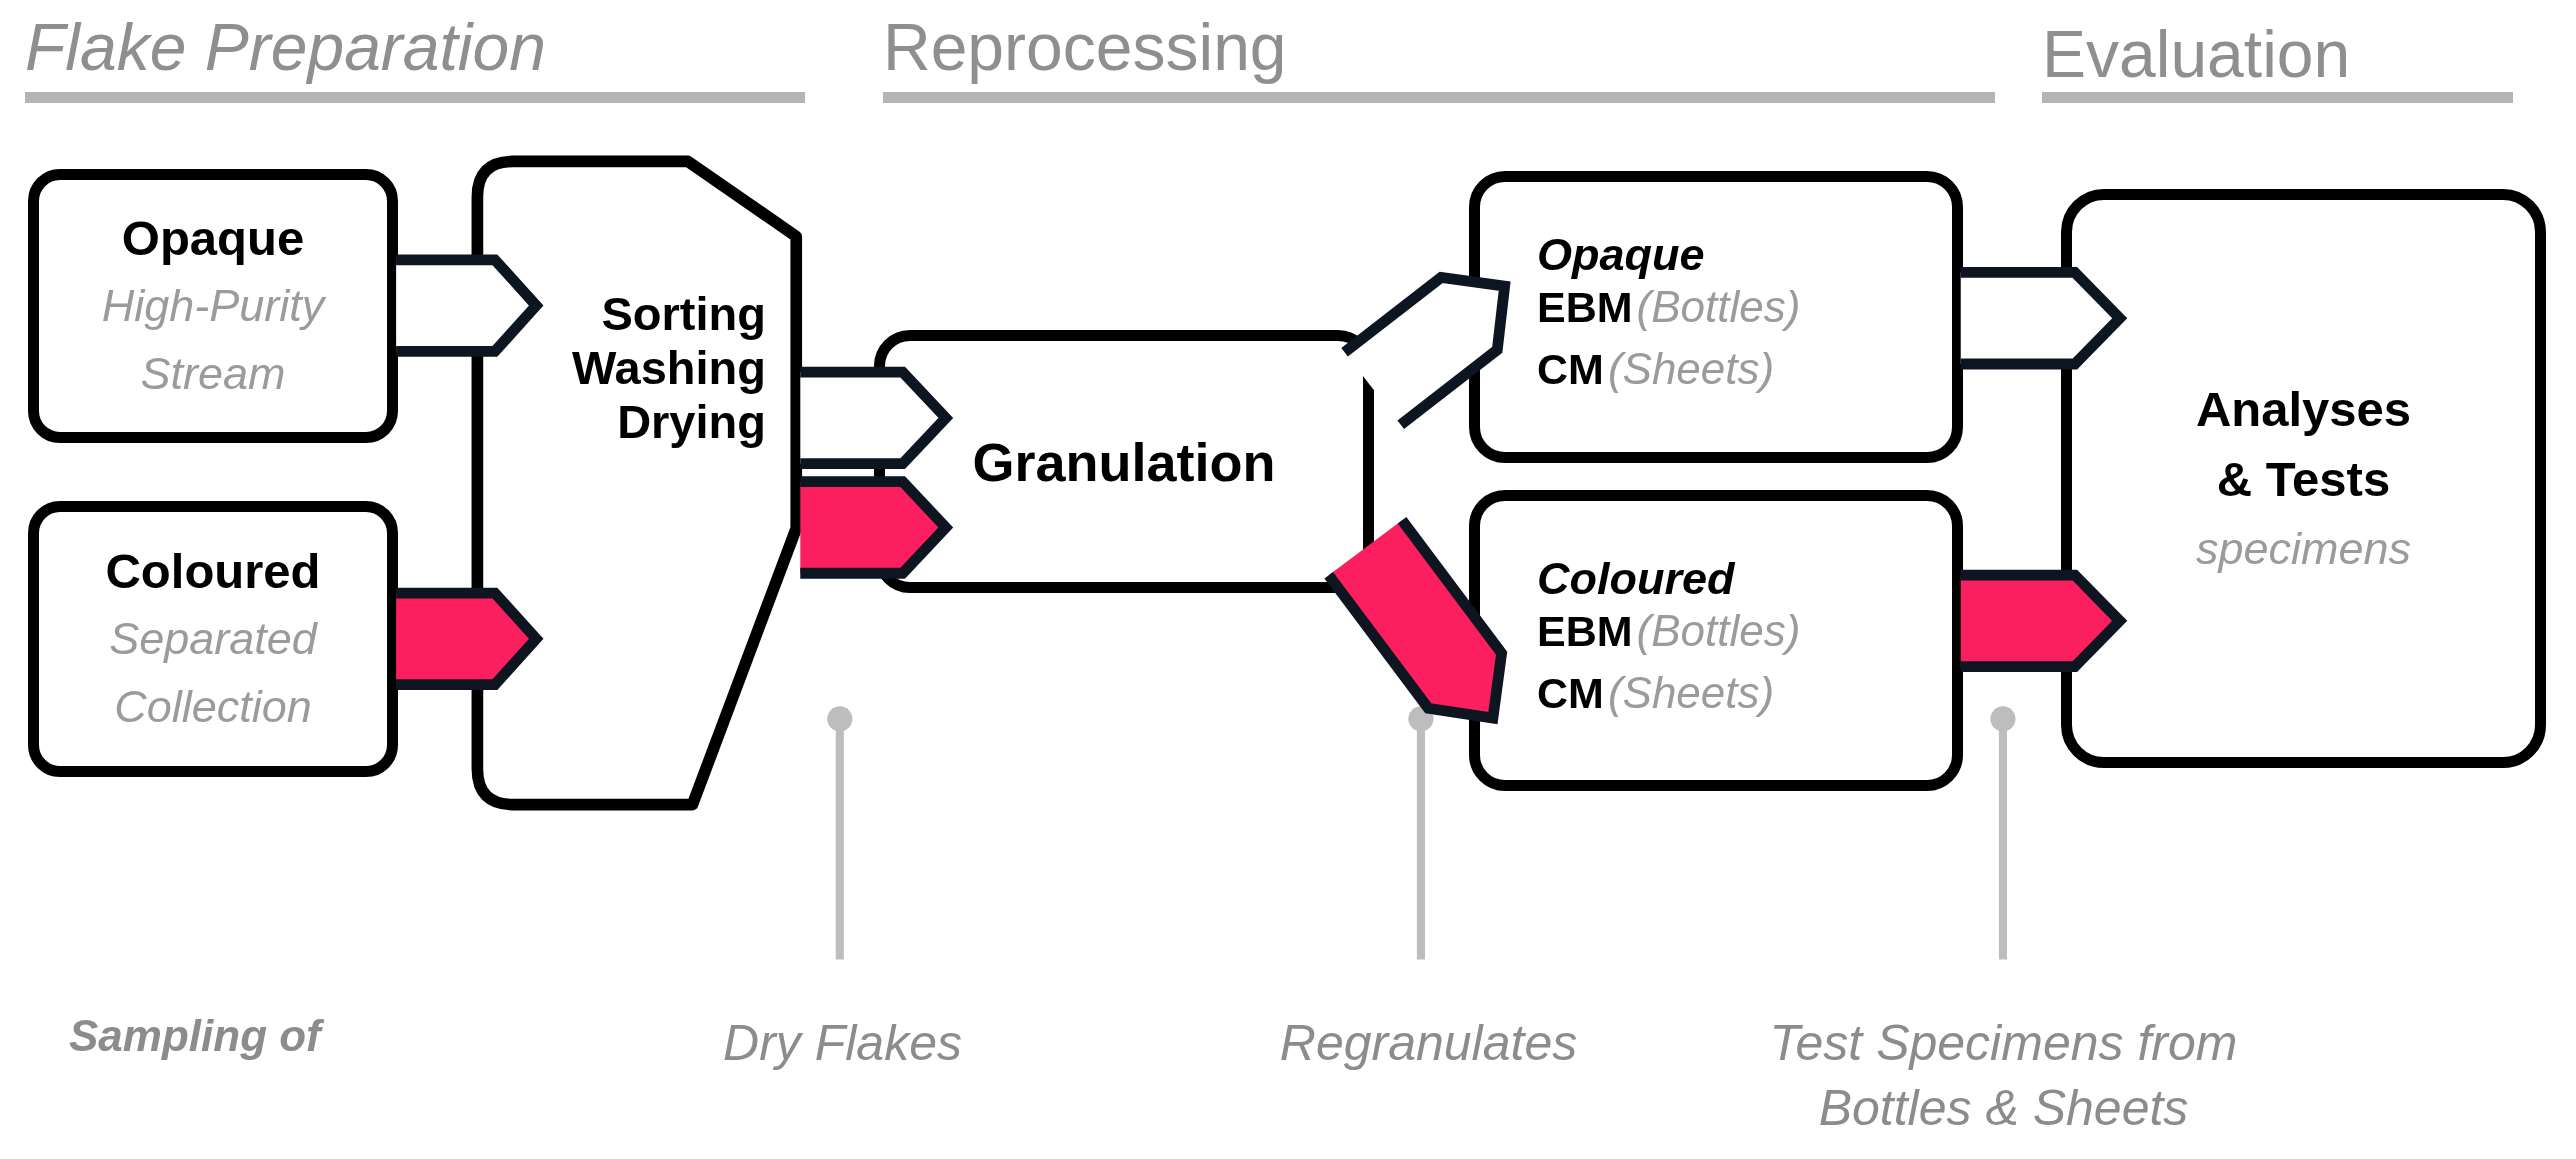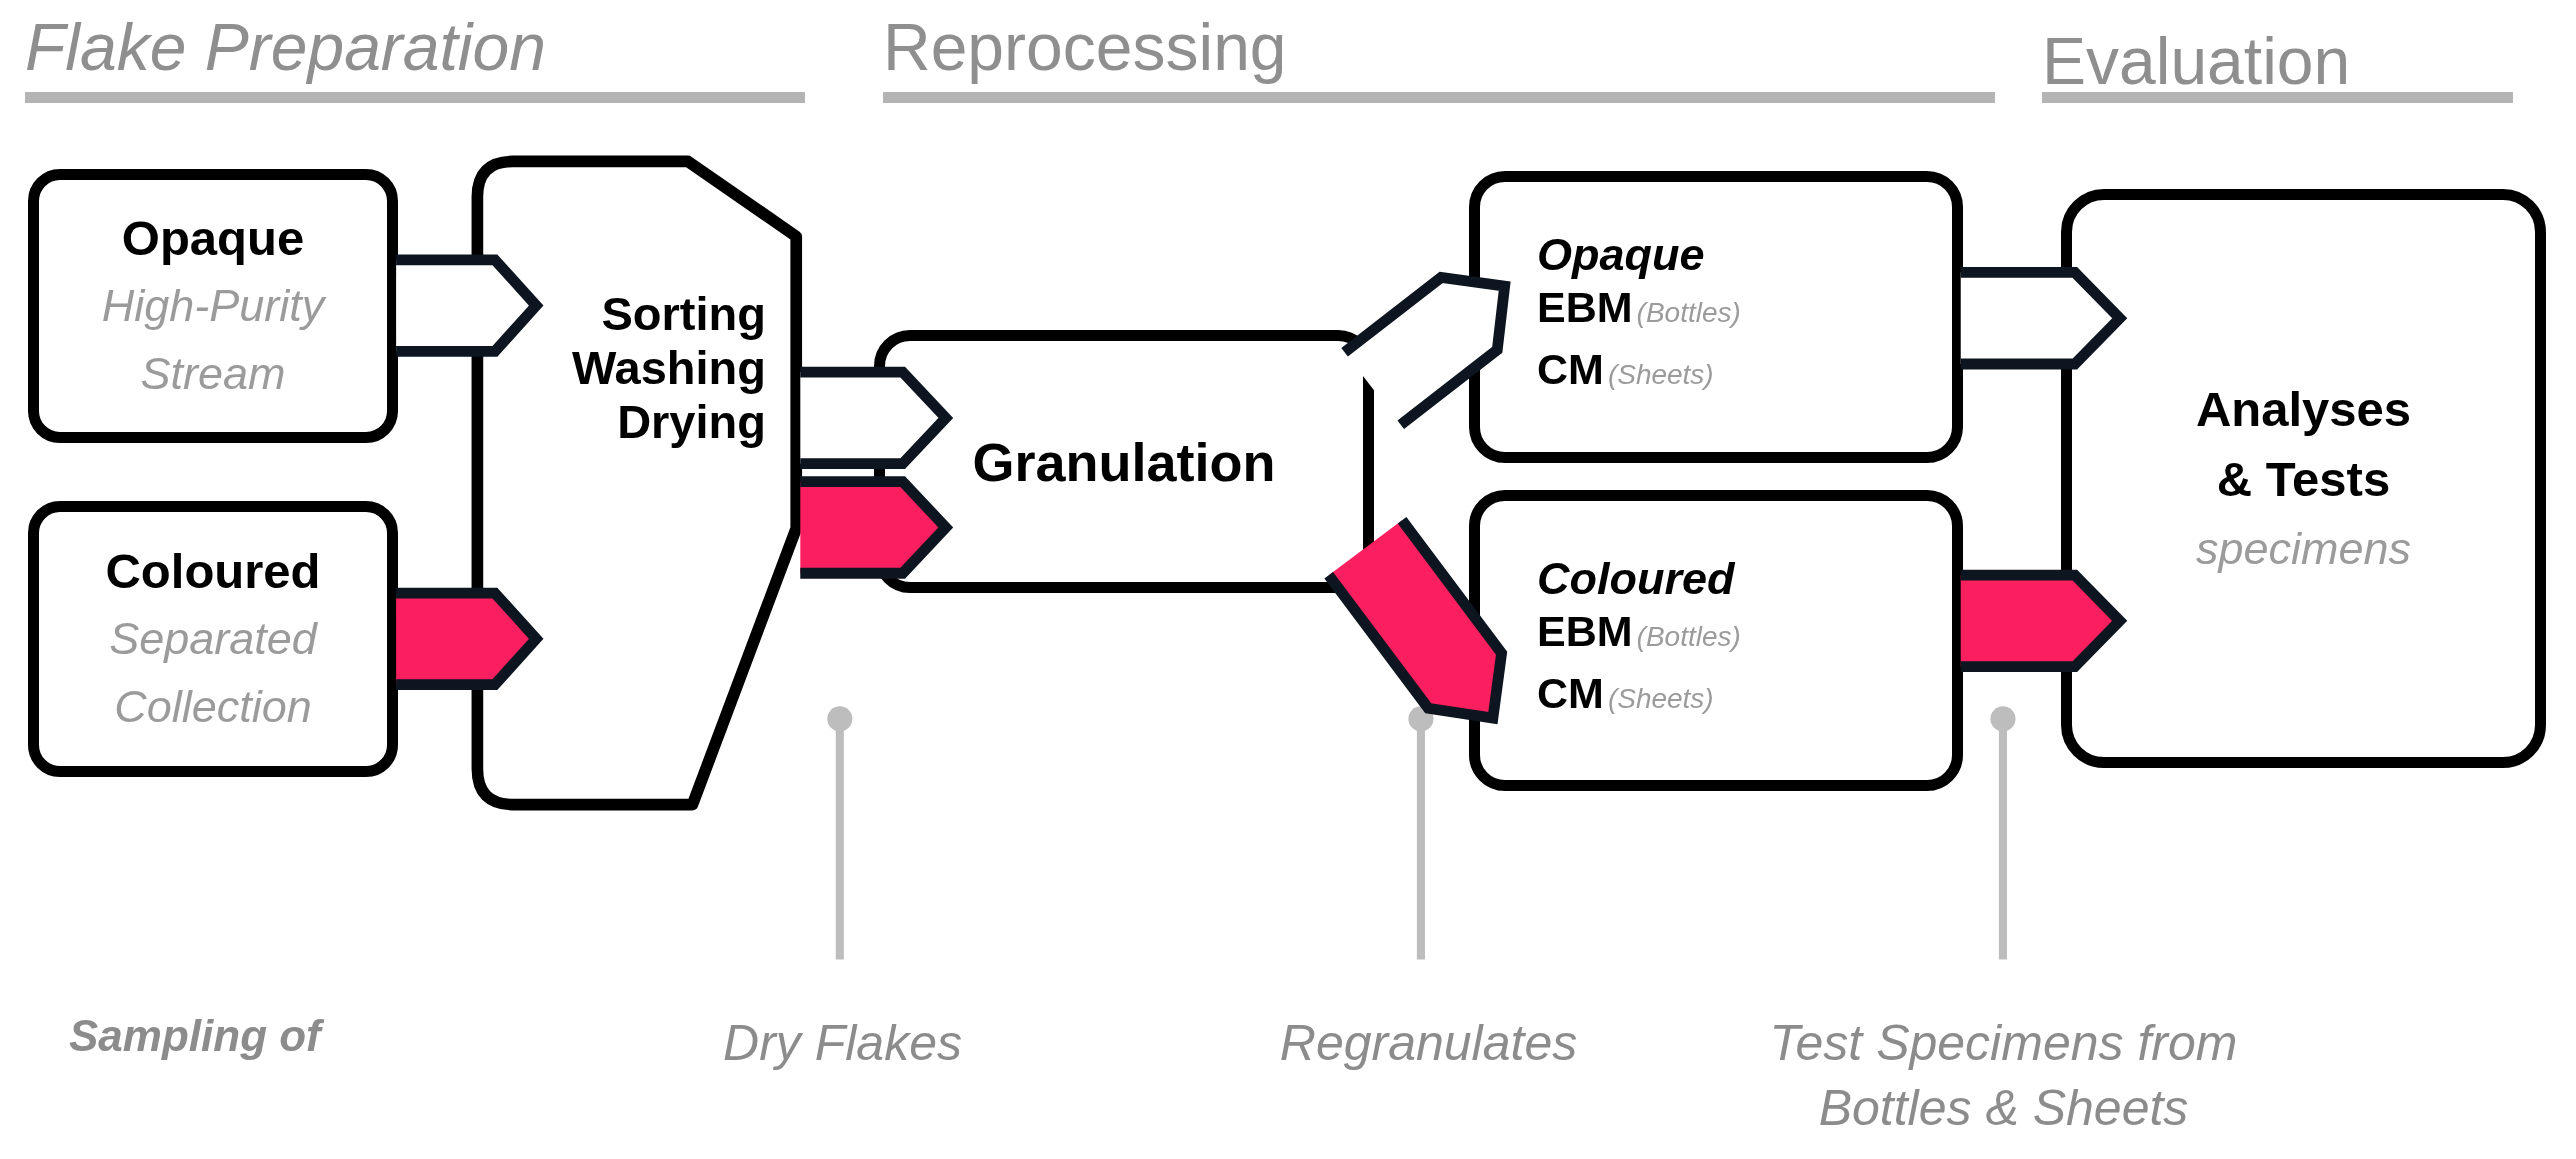--- a/index.html
+++ b/index.html
@@ -26,21 +26,21 @@
   .node.center{align-items:center;text-align:center;}
   .title{font-size:49px;font-weight:bold;color:#000;line-height:68px;}
   .subtitle{font-size:45px;font-style:italic;color:#9b9b9b;line-height:68px;}
   .r36{border-radius:32px;}
   .r40{border-radius:36px;}
   .r48{border-radius:43px;}
   
   .prod-line{line-height:52px;white-space:nowrap;}
   .prod-title{font-size:45px;font-weight:bold;font-style:italic;color:#000;}
   .prod-code{font-size:43px;font-weight:bold;color:#000;}
-  .prod-note{font-size:28px;font-style:italic;color:#9b9b9b;text-align:right;}
+  .prod-note{font-size:44px;font-style:italic;color:#9b9b9b;text-align:right;}
   
   #sorting-text{
     left:479px;top:287px;width:287px;text-align:right;z-index:3;
   }
   #sorting-text div{font-size:47px;font-weight:bold;color:#000;line-height:54px;}
   
   #granulation{left:874px;top:330px;width:500px;height:263px;z-index:1;}
   #granulation .g-label{font-size:54px;font-weight:bold;color:#000;}
   
   #analyses{left:2061px;top:189px;width:485px;height:579px;z-index:1;}
@@ -62,21 +62,21 @@
 <body>
 
 <div id="canvas">
 
   <div class="abs phase-header" style="left:25px;top:9px;font-style:italic;">Flake Preparation</div>
   <div class="abs phase-underline" style="left:25px;top:92px;width:780px;"></div>
 
   <div class="abs phase-header" style="left:883px;top:9px;">Reprocessing</div>
   <div class="abs phase-underline" style="left:883px;top:92px;width:1112px;"></div>
 
-  <div class="abs phase-header" style="left:2042px;top:23px;">Evaluation</div>
+  <div class="abs phase-header" style="left:2042px;top:16px;">Evaluation</div>
   <div class="abs phase-underline" style="left:2042px;top:92px;width:471px;"></div>
 
   <div class="abs node center r36" style="left:28px;top:169px;width:370px;height:274px;">
     <div class="title">Opaque</div>
     <div class="subtitle">High-Purity</div>
     <div class="subtitle">Stream</div>
   </div>
 
   <div class="abs node center r36" style="left:28px;top:501px;width:370px;height:276px;">
     <div class="title">Coloured</div>

